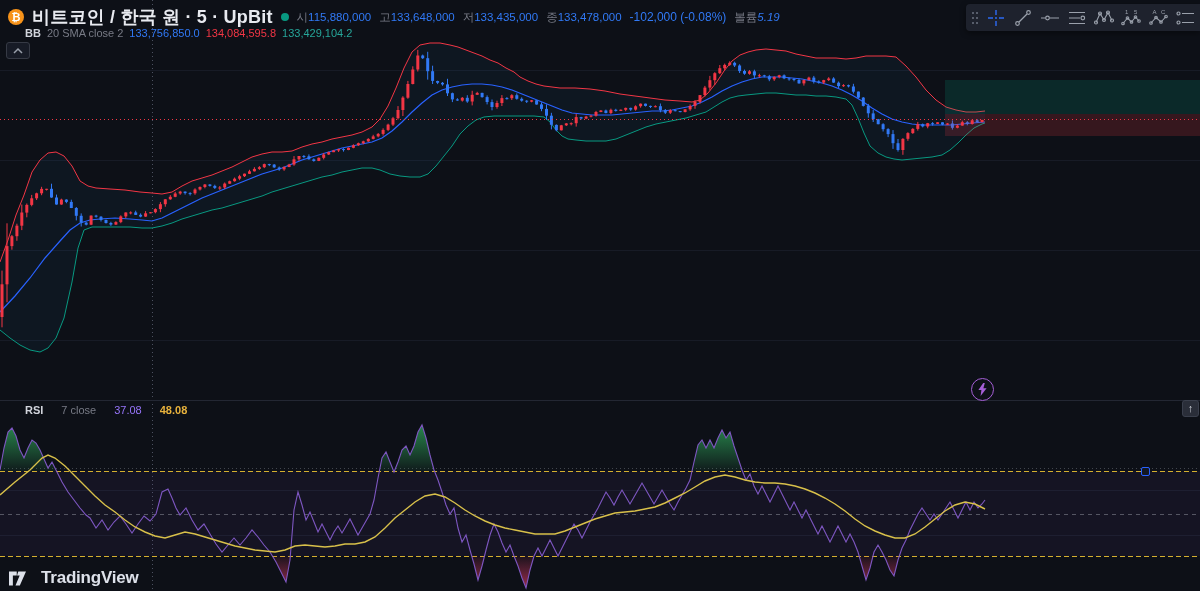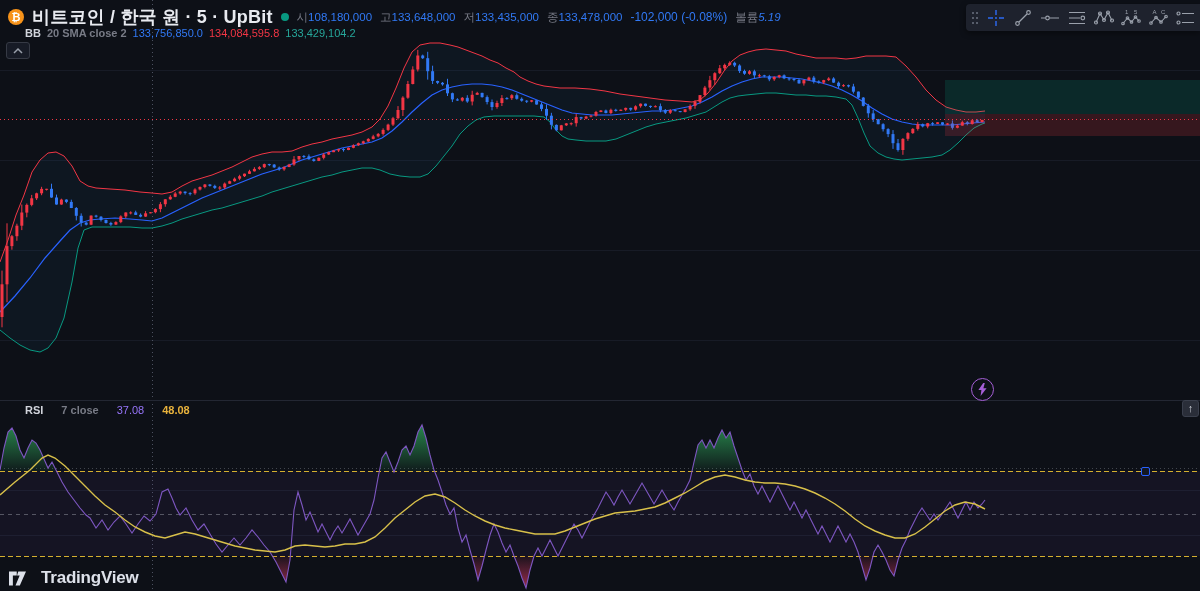--- a/index.html
+++ b/index.html
@@ -13,21 +13,21 @@
   .coin{width:16px;height:16px;border-radius:50%;background:#f7931a;color:#fff;font-weight:bold;
         font-size:11px;display:flex;align-items:center;justify-content:center;}
   .title{font-size:18px;font-weight:bold;color:#e8eaf0;letter-spacing:.2px;}
   .dot{width:8px;height:8px;border-radius:50%;}
   .stat{display:flex;align-items:center;font-size:11.5px;}
   .lab{color:#787b86;}
   .val{font-weight:500;}
   .row2{position:absolute;left:8px;top:27px;display:flex;align-items:center;gap:6px;
         font-size:11px;z-index:5;white-space:nowrap;}
   .indname{color:#d1d4dc;font-weight:600;padding-left:17px;}
-  .indparam{color:#787b86;font-weight:bold;}
+  .indparam{color:#787b86;}
   .chev-btn{position:absolute;left:6px;top:42px;width:24px;height:17px;background:#171b26;
             border:1px solid #363a45;border-radius:3px;display:flex;align-items:center;
             justify-content:center;z-index:5;cursor:pointer;}
   .rsi-row{position:absolute;left:8px;top:404px;display:flex;align-items:center;gap:18px;
            font-size:11px;z-index:5;white-space:nowrap;}
   
   .fl-toolbar{position:absolute;left:966px;top:4px;width:234px;height:27px;background:#1e222d;
               border-radius:4px 0 0 4px;box-shadow:0 2px 6px rgba(0,0,0,.45);display:flex;
               align-items:center;overflow:hidden;z-index:6;padding-left:2px;}
   .tb-grip{width:14px;height:27px;display:flex;align-items:center;justify-content:center;cursor:grab;}
@@ -494,21 +494,21 @@
         <path d="M0 495 L15 482 L30 470 L42 458 L48 455 L55 458 L65 466 L75 476 L85 486 L95 496 L105 505 L115 512 L125 520 L135 527 L145 532 L155 536 L165 538 L175 535 L185 532 L195 534 L205 537 L215 540 L225 543 L235 546 L245 548 L255 550 L265 551 L275 552 L285 550 L295 546 L305 545 L315 546 L325 547 L335 546 L345 544 L355 544 L365 542 L375 537 L385 528 L395 518 L405 510 L415 502 L425 496 L435 494 L445 497 L455 503 L465 510 L475 516 L485 521 L495 525 L505 528 L515 530 L525 532 L535 534 L545 534 L555 534 L565 531 L575 527 L585 523 L595 519 L605 516 L615 513 L625 512 L635 511 L645 509 L655 507 L665 503 L675 498 L685 493 L695 487 L705 481 L715 477 L725 475 L735 477 L745 480 L755 482 L765 483 L775 483 L785 484 L795 486 L805 489 L815 493 L825 498 L835 504 L845 511 L855 519 L865 526 L875 531 L885 535 L895 538 L905 538 L915 534 L925 527 L935 519 L945 511 L955 505 L965 502 L975 504 L985 509" fill="none" stroke="#d8c04a" stroke-width="1.4"></path>
       </svg>
     </div>
 
   <div class="hdr">
     <span class="coin">₿</span>
     <span class="title">비트코인 / 한국 원 · 5 · UpBit</span>
     <span class="dot" style="background: rgb(8, 153, 129);"></span>
     <span class="stat">
       <span class="lab">시</span>
-      <span class="val" style="color: rgb(49, 121, 245);">108,180,000</span>
+      <span class="val" style="color: rgb(49, 121, 245);">115,880,000</span>
     </span>
     <span class="stat">
       <span class="lab">고</span>
       <span class="val" style="color: rgb(49, 121, 245);">133,648,000</span>
     </span>
     <span class="stat">
       <span class="lab">저</span>
       <span class="val" style="color: rgb(49, 121, 245);">133,435,000</span>
     </span>
     <span class="stat">

